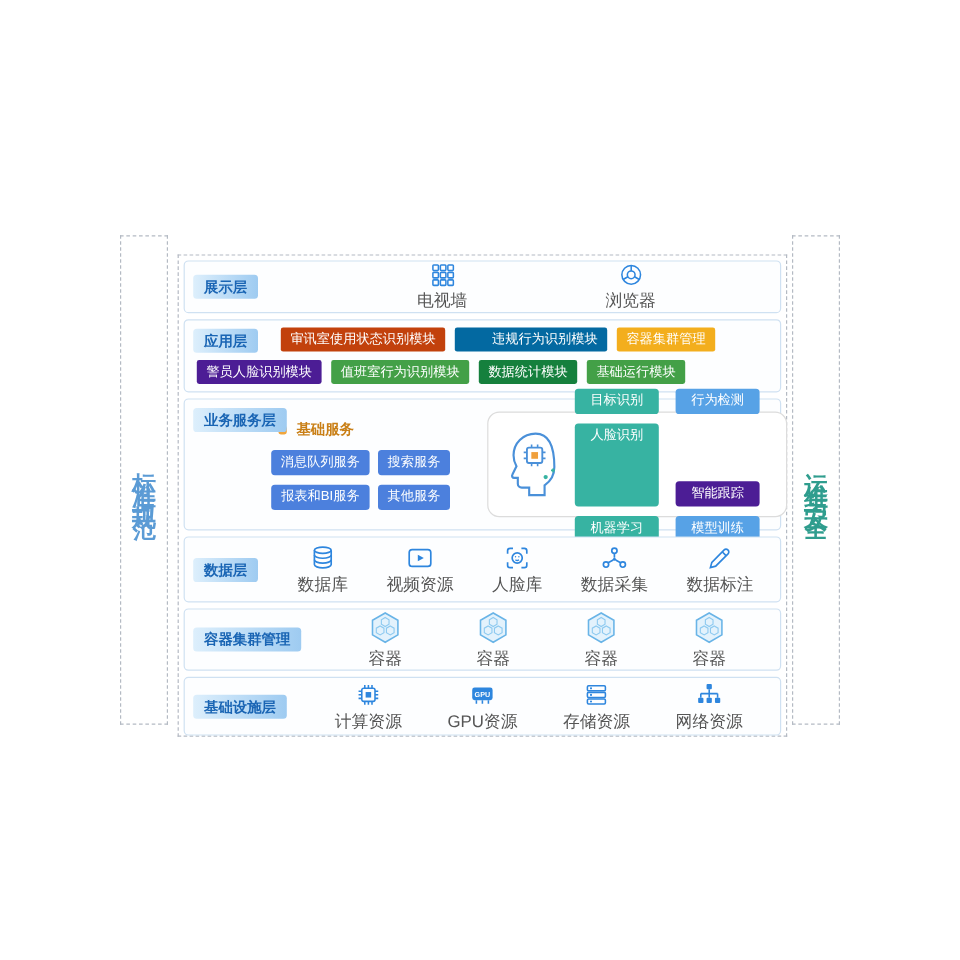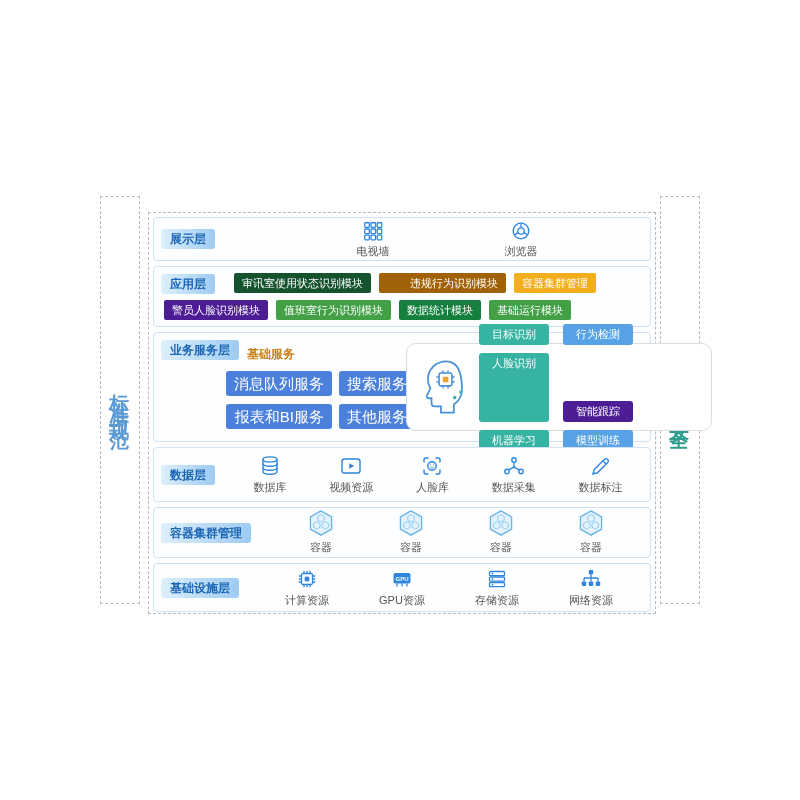--- a/index.html
+++ b/index.html
@@ -18,39 +18,39 @@
   
   .main{position:absolute;left:148px;top:212px;width:508px;height:402px;border:1px dashed #b4bac3;
         box-sizing:border-box;padding:4px;display:flex;flex-direction:column;gap:5px;background:#fff;}
   .layer{position:relative;border:1px solid #cfe1f2;border-radius:4px;background:#fdfeff;box-sizing:border-box;}
   .layer-label{position:absolute;left:7px;padding:4px 9px;font-size:12px;font-weight:bold;color:#1a65b4;
         background:linear-gradient(90deg,#ddeffc,#9ecbf1);border-radius:3px;white-space:nowrap;line-height:1;}
   .label-center{top:50%;transform:translateY(-50%);}
   .label-top{top:7px;}
 
   .icon-item{display:flex;flex-direction:column;align-items:center;gap:2px;}
-  .icon-caption{font-size:11px;color:#555;white-space:nowrap;}
+  .icon-caption{font-size:14px;color:#555;white-space:nowrap;}
 
   
   .pres-items{margin-left:90px;height:100%;display:flex;align-items:center;justify-content:center;gap:115px;}
 
   
   .app-rows{padding:6px 6px 6px 0;}
   .app-row1{margin-left:80px;display:flex;gap:8px;}
   .app-row2{margin-left:10px;margin-top:7px;display:flex;gap:8px;}
   .mod{color:#fff;font-size:11px;line-height:1;padding:4.5px 8px;border-radius:2px;white-space:nowrap;}
 
   
   .biz-content{margin-left:72px;height:100%;display:flex;align-items:center;gap:12px;padding-right:8px;box-sizing:border-box;}
   .basic{width:168px;flex:0 0 auto;}
   .basic-title{font-size:12px;font-weight:bold;color:#c97f16;margin:0 0 8px 6px;display:flex;align-items:center;gap:8px;}
   .basic-title .dot{width:7px;height:7px;background:#f0a53c;border-radius:2px;display:inline-block;}
   .svc-grid{display:grid;grid-template-columns:auto auto;gap:8px 7px;justify-content:start;}
-  .svc{color:#fff;font-size:15px;line-height:1;padding:5px 8px;border-radius:3px;text-align:right;white-space:nowrap;}
-  .ai-box{flex:0 0 auto;width:306px;height:88px;border:1px solid #dcdcdc;border-radius:10px;padding:5px 10px;
+  .svc{color:#fff;font-size:11px;line-height:1;padding:5px 8px;border-radius:3px;text-align:center;white-space:nowrap;}
+  .ai-box{flex:0 0 auto;width:250px;height:88px;border:1px solid #dcdcdc;border-radius:10px;padding:5px 10px;
           display:flex;align-items:center;gap:10px;box-sizing:border-box;background:#fff;}
   .ai-grid{display:grid;grid-template-columns:repeat(2,70px);gap:8px 14px;}
   .ai{color:#fff;font-size:11px;line-height:1;padding:5px 0;text-align:center;border-radius:3px;white-space:nowrap;}
 
   
   .data-items{margin-left:78px;height:100%;display:flex;align-items:center;justify-content:space-around;padding-right:6px;}
   .cont-items{margin-left:122px;height:100%;display:flex;justify-content:space-around;padding-right:14px;}
   .infra-items{margin-left:106px;height:100%;display:flex;align-items:center;justify-content:space-around;padding-right:12px;}
 
   .h-pres{flex:0 0 44px;}
@@ -104,22 +104,22 @@
           </svg>
           <span class="icon-caption">浏览器</span>
         </div>
       </div>
     </div>
 
     <div class="layer h-app">
       <span class="layer-label label-top">应用层</span>
       <div class="app-rows">
         <div class="app-row1">
-          <span class="mod" style="background: #14532d; text-align: center;">审讯室使用状态识别模块</span>
-          <span class="mod" style="background: #a16207; padding-left: 31px;">违规行为识别模块</span>
+          <span class="mod" style="background: #c2410c; text-align: center;">审讯室使用状态识别模块</span>
+          <span class="mod" style="background: #0369a1; padding-left: 31px;">违规行为识别模块</span>
           <span class="mod" style="background: rgb(243, 174, 29);">容器集群管理</span>
         </div>
         <div class="app-row2">
           <span class="mod" style="background: #4c1d95;">警员人脸识别模块</span>
           <span class="mod" style="background: rgb(67, 160, 71);">值班室行为识别模块</span>
           <span class="mod" style="background: #15803d; text-align: right;">数据统计模块</span>
           <span class="mod" style="background: rgb(67, 160, 71);">基础运行模块</span>
         </div>
       </div>
     </div>

